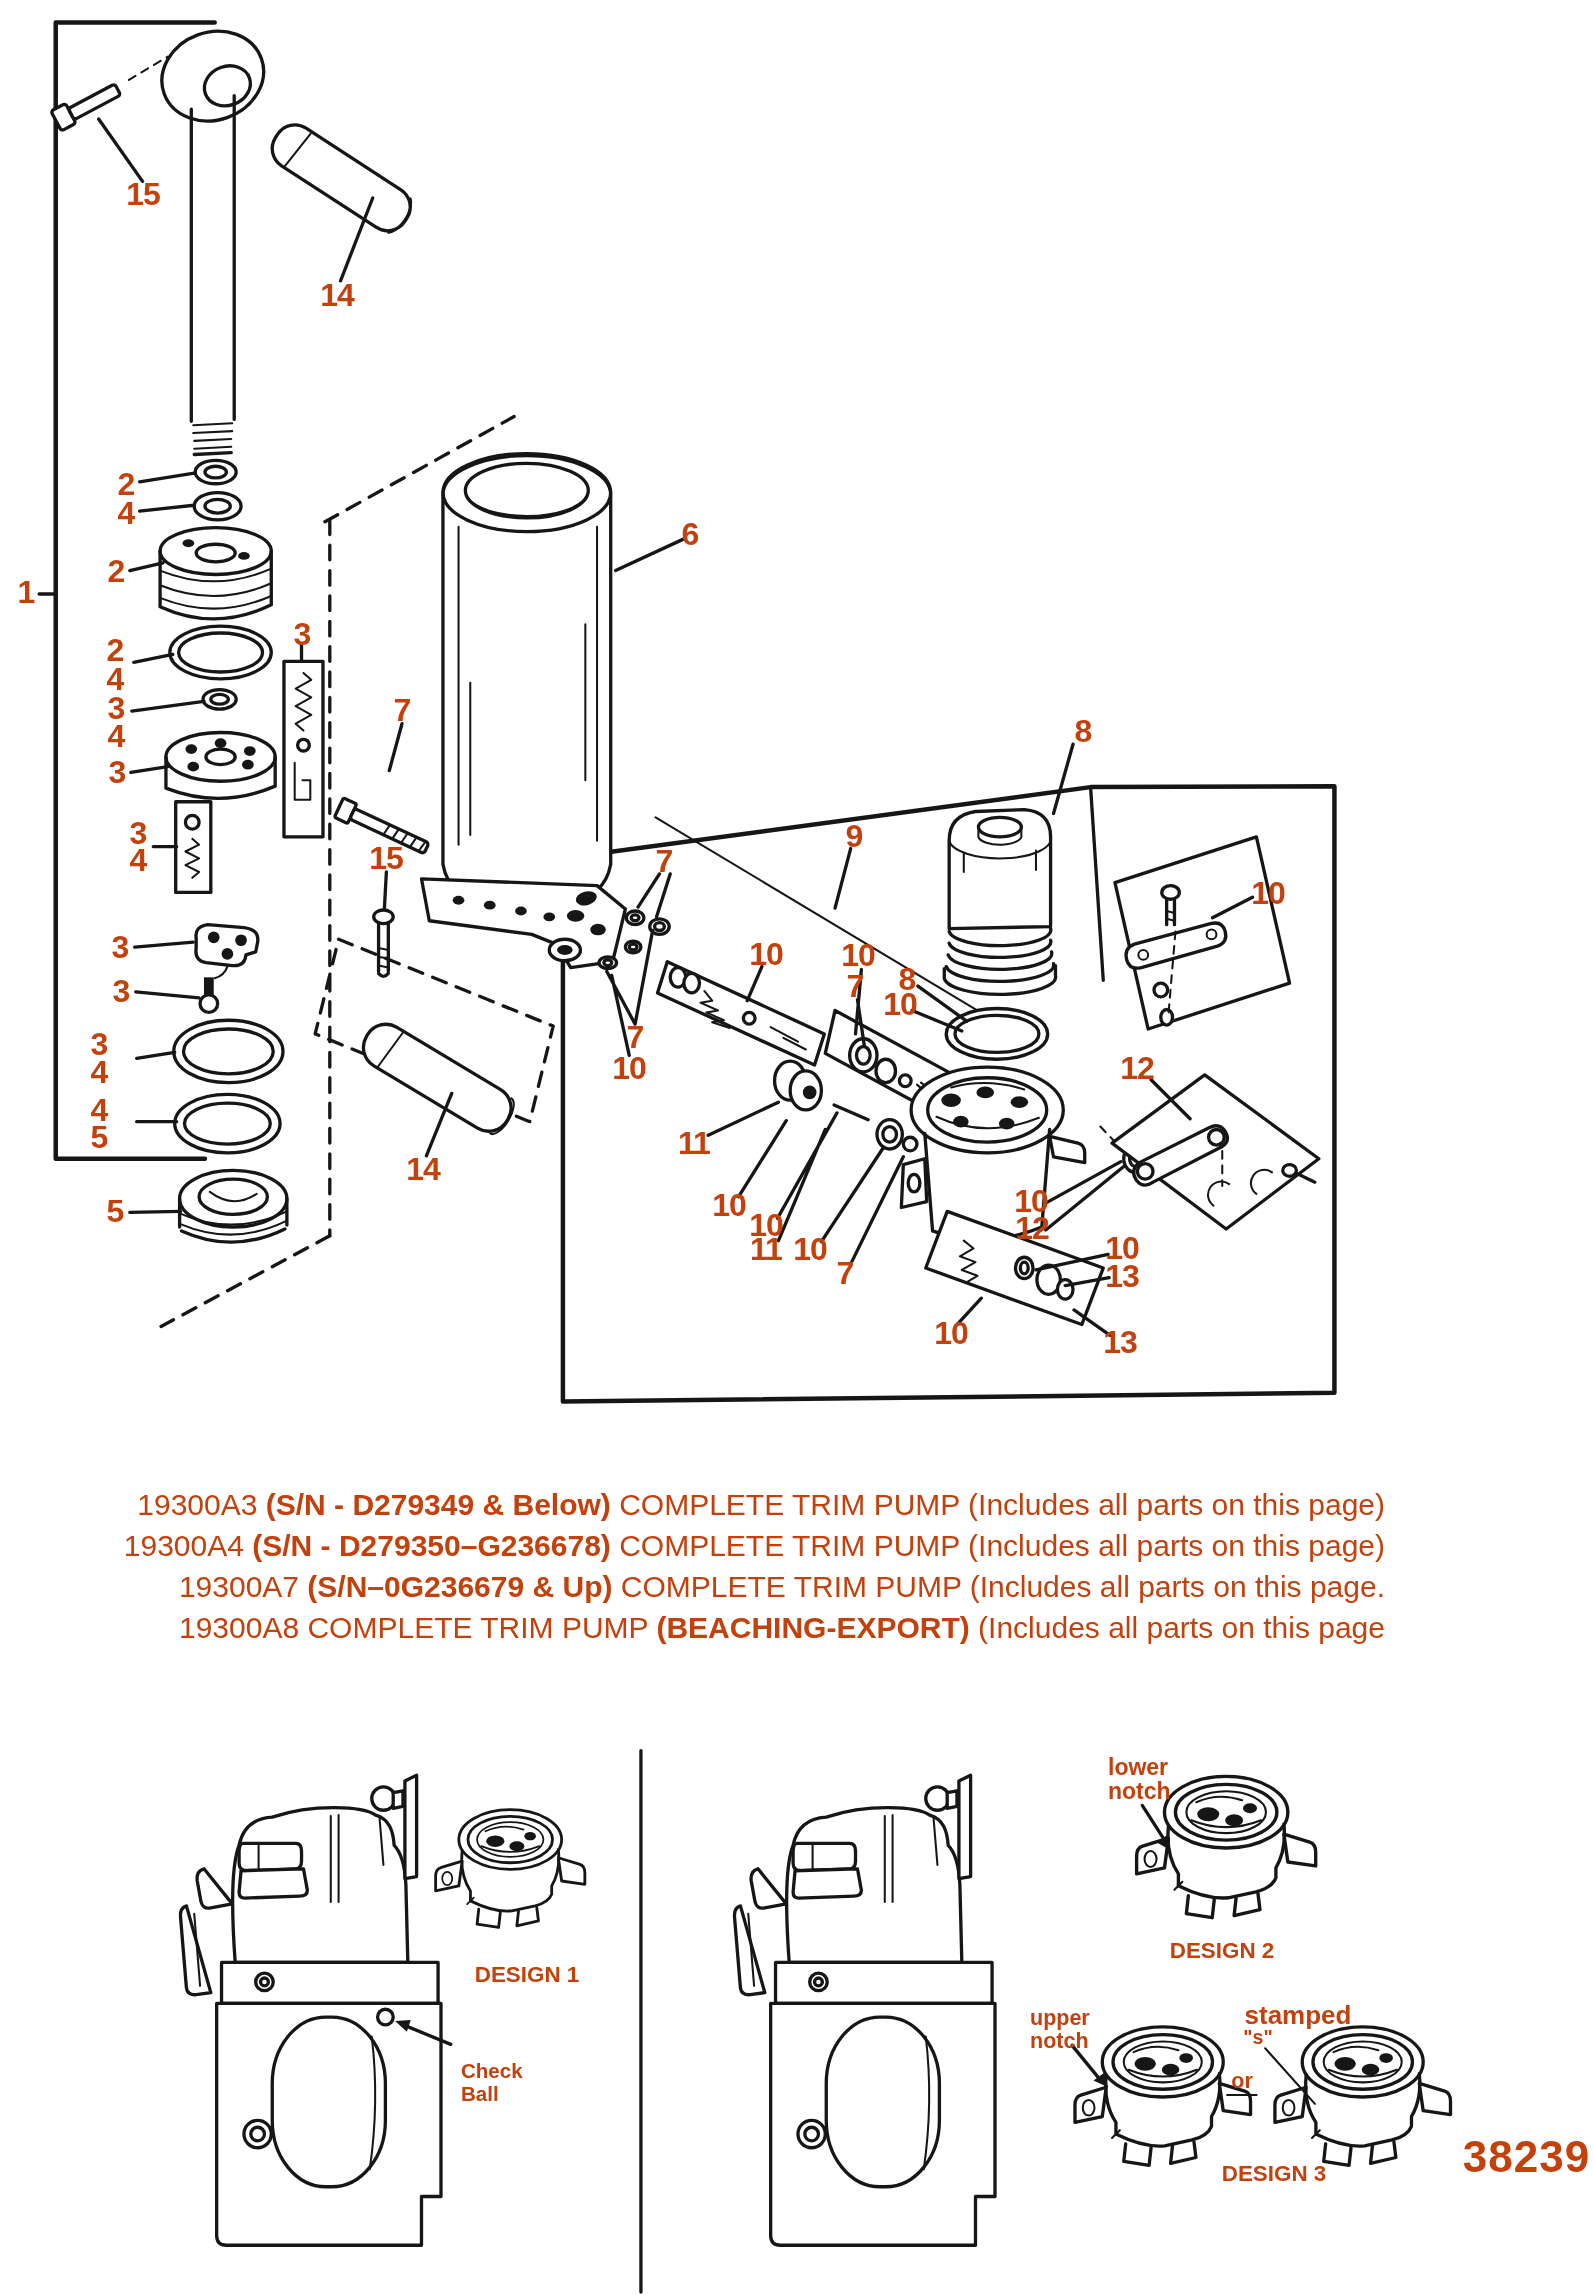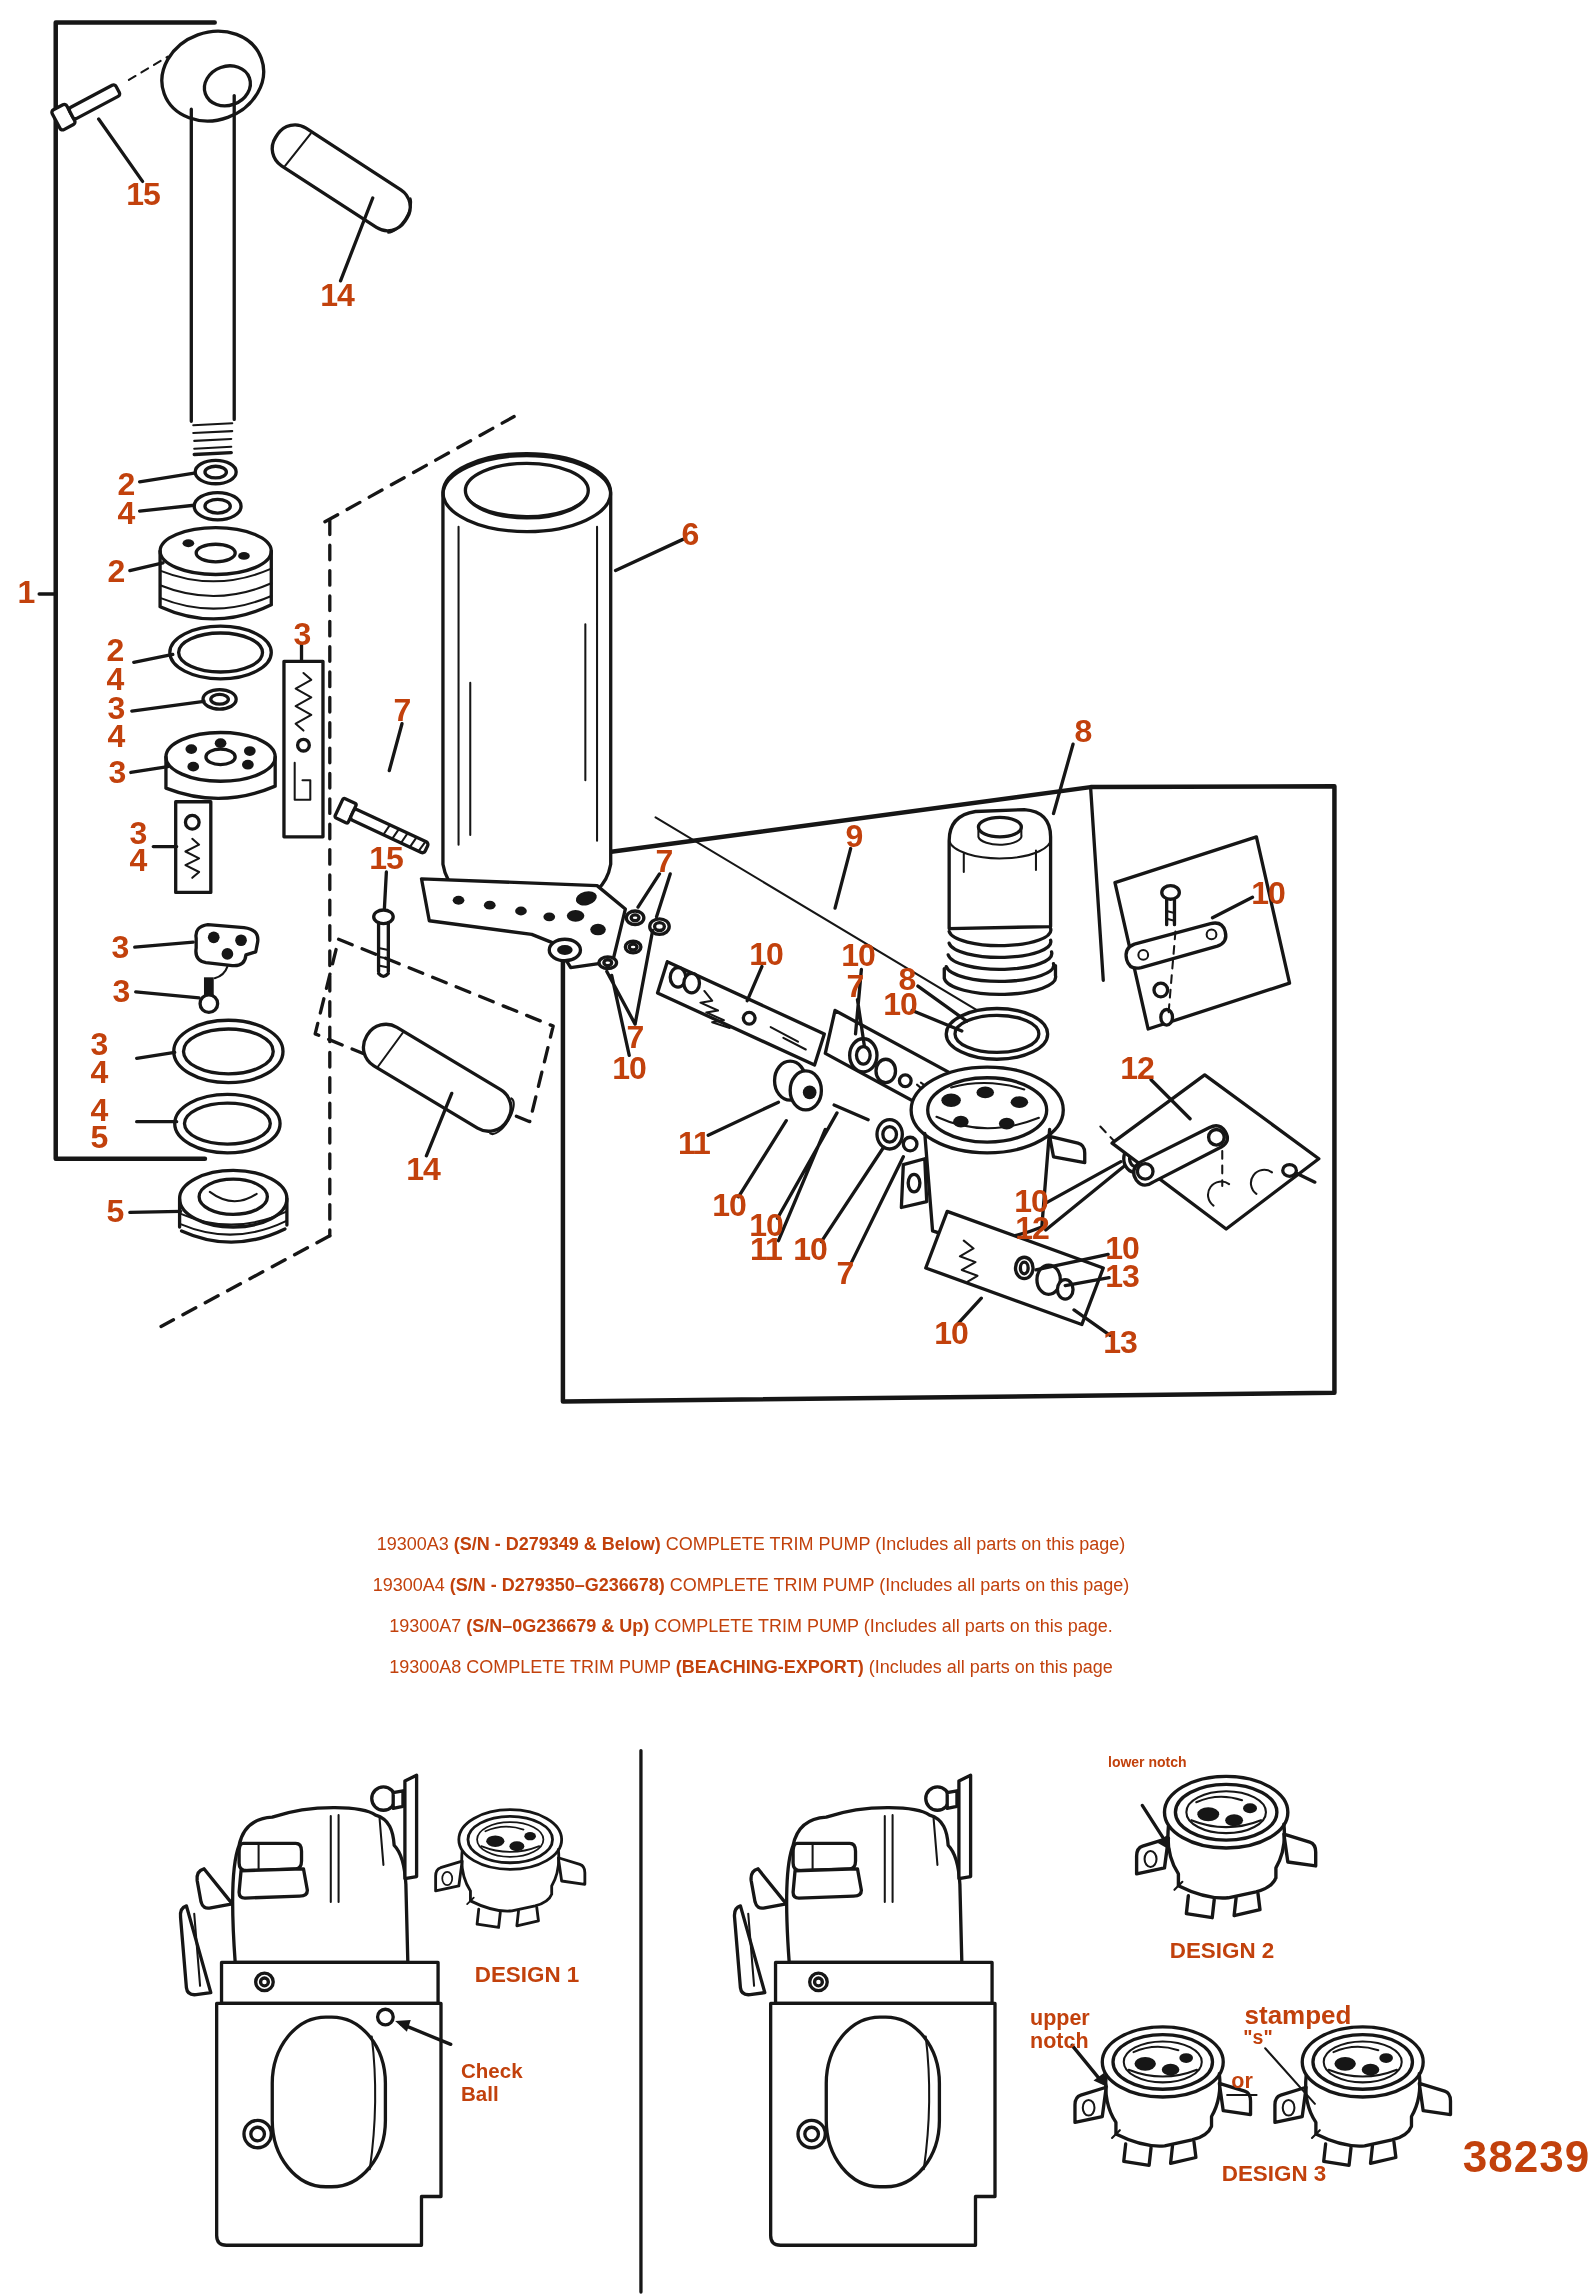--- a/index.html
+++ b/index.html
@@ -10,22 +10,22 @@
   .thk{stroke-width:4.6;}
   .thin{stroke-width:2.1;}
   .fw{fill:#ffffff;stroke:#161616;stroke-width:3.4;stroke-linejoin:round;}
   .fd{fill:#161616;stroke:none;}
   .dsh{stroke-dasharray:15 11;}
   .dsh2{stroke-dasharray:8 7;}
   .callout{position:absolute;transform:translate(-50%,-50%);font-weight:700;font-size:32px;
            letter-spacing:-1px;white-space:nowrap;}
   .anno{position:absolute;font-weight:700;}
   .anno.center{transform:translateX(-50%);text-align:right;}
-  .partlines{position:absolute;left:117px;top:1524px;width:1268px;text-align:center;
-             font-size:18px;line-height:41px;white-space:nowrap;}
+  .partlines{position:absolute;left:117px;top:1484px;width:1268px;text-align:right;
+             font-size:30px;line-height:41px;white-space:nowrap;}
   .pline .b{font-weight:700;}
   .figno{position:absolute;right:3.9px;top:2132px;font-weight:700;font-size:44px;letter-spacing:1px;}
   .orword{border-bottom:2.9px solid #161616;padding:0 4.9px 1px 4.9px;}
 </style>
 </head>
 <body>
 
 <div class="stage">
 
 <svg class="art" width="1594" height="2296" viewBox="0 0 1634 2354">
@@ -393,21 +393,21 @@
       <div class="pline"><span>19300A3 </span><span class="b">(S/N - D279349 &amp; Below)</span><span> COMPLETE TRIM PUMP (Includes all parts on this page)</span></div>
       <div class="pline"><span>19300A4 </span><span class="b">(S/N - D279350–G236678)</span><span> COMPLETE TRIM PUMP (Includes all parts on this page)</span></div>
       <div class="pline"><span>19300A7 </span><span class="b">(S/N–0G236679 &amp; Up)</span><span> COMPLETE TRIM PUMP (Includes all parts on this page.</span></div>
       <div class="pline"><span>19300A8 COMPLETE TRIM PUMP </span><span class="b">(BEACHING-EXPORT)</span><span> (Includes all parts on this page</span></div>
     </div>
 
 <div class="anno center" style="left:527px;top:1962px;font-size:22.4px;">DESIGN 1</div>
 <div class="anno center" style="left:1222px;top:1938px;font-size:22.4px;">DESIGN 2</div>
 <div class="anno center" style="left:1226px;top:2161px;font-size:22.4px;margin-left:48px;">DESIGN 3</div>
 <div class="anno" style="left:461px;top:2036px;width:74px;font-size:20.5px;line-height:1.1;margin-top:24px;">Check Ball</div>
-<div class="anno" style="left:1108px;top:1755px;width:82px;font-size:14px;line-height:1.05;">lower notch</div>
+<div class="anno" style="left:1108px;top:1755px;width:82px;font-size:23px;line-height:1.05;">lower notch</div>
 <div class="anno" style="left:1030px;top:2007px;width:82px;font-size:21.5px;line-height:1.05;">upper notch</div>
 <div class="anno center" style="left:1298px;top:2000px;font-size:26px;">stamped</div>
 <div class="anno center" style="left:1258px;top:2026px;font-size:19.5px;">"s"</div>
 <div class="anno center" style="left:1242px;top:2069px;font-size:21.5px;"><span class="orword">or</span></div>
 <div class="figno">38239</div>
 
 </div>
 
 
 </body></html>

